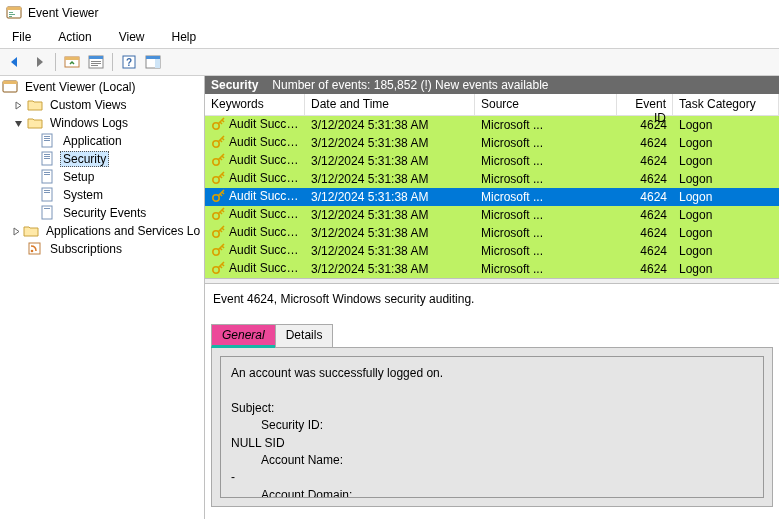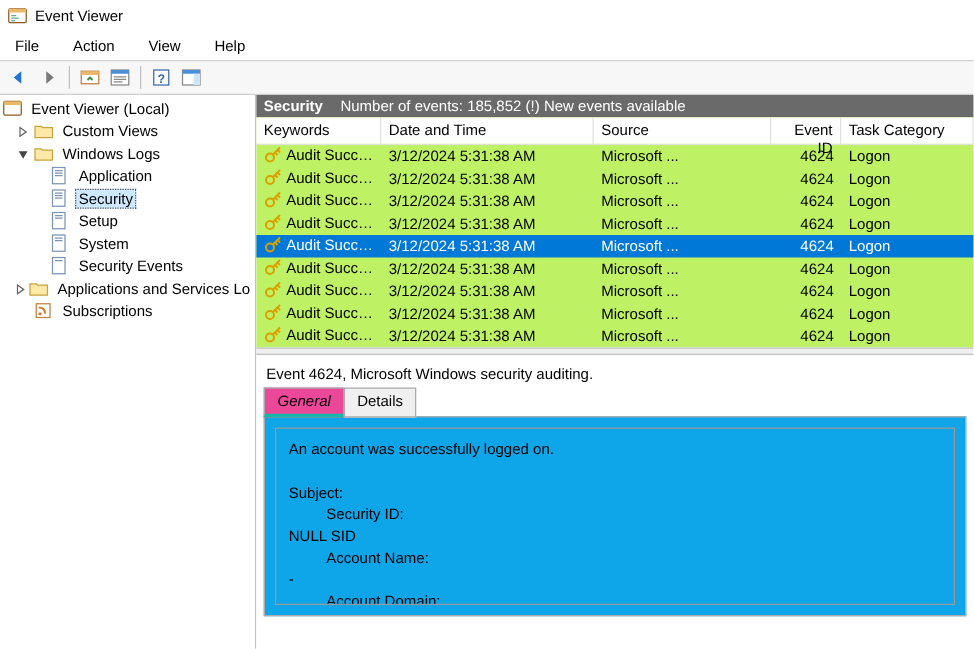--- a/index.html
+++ b/index.html
@@ -29,25 +29,25 @@
   .col-dt { width: 170px; }
   .col-src { width: 142px; }
   .col-eid { width: 56px; text-align: right; }
   .col-tc { flex: 1; }
   .list-row { display: flex; height: 18px; align-items: center; }
   .list-row.sel { background: #0078d7; color: #fff; }
   .list-row .cell { padding: 0 6px; white-space: nowrap; overflow: hidden; text-overflow: ellipsis; }
   .keyicon { width: 16px; height: 16px; display: inline-block; margin-right: 2px; vertical-align: middle; }
   .divider { height: 6px; background: #f0f0f0; border-top: 1px solid #c0c0c0; border-bottom: 1px solid #c0c0c0; cursor: row-resize; }
   .detail-pane { flex: 1; padding: 6px 6px 0 6px; overflow: hidden; background: #fff; }
-  .detail-title { font-size: 12px; margin-bottom: 2px; padding: 2px 2px; }
+  .detail-title { font-size: 12px; margin-bottom: 16px; padding: 2px 2px; }
   .tabs { display: flex; position: relative; z-index: 2; }
   .tab { padding: 3px 10px; border: 1px solid #aaa; background: #f0f0f0; margin-right: -1px; font-size: 12px; position: relative; }
   .tab.active { background: #ec4899; border-bottom: 3px solid #14b8a6; font-style: italic; }
-  .tabbody { border: 1px solid #aaa; margin-top: -1px; padding: 8px; background: #0ea5e9; position: relative; z-index: 1; height: 160px; }
+  .tabbody { border: 1px solid #aaa; margin-top: -1px; padding: 8px; background: #e5e5e5; position: relative; z-index: 1; height: 160px; }
   .inner { border: 1px solid #999; padding: 8px 10px; height: 100%; overflow: hidden; font-size: 12px; line-height: 1.45; }
   .kv { display: flex; flex-direction: column; }
   .kvlabel { width: 130px; padding-left: 30px; }
   .kvval { width: 120px; }
 </style>
 </head>
 <body>
 
 <div class="titlebar">
   <span class="title-icon">

